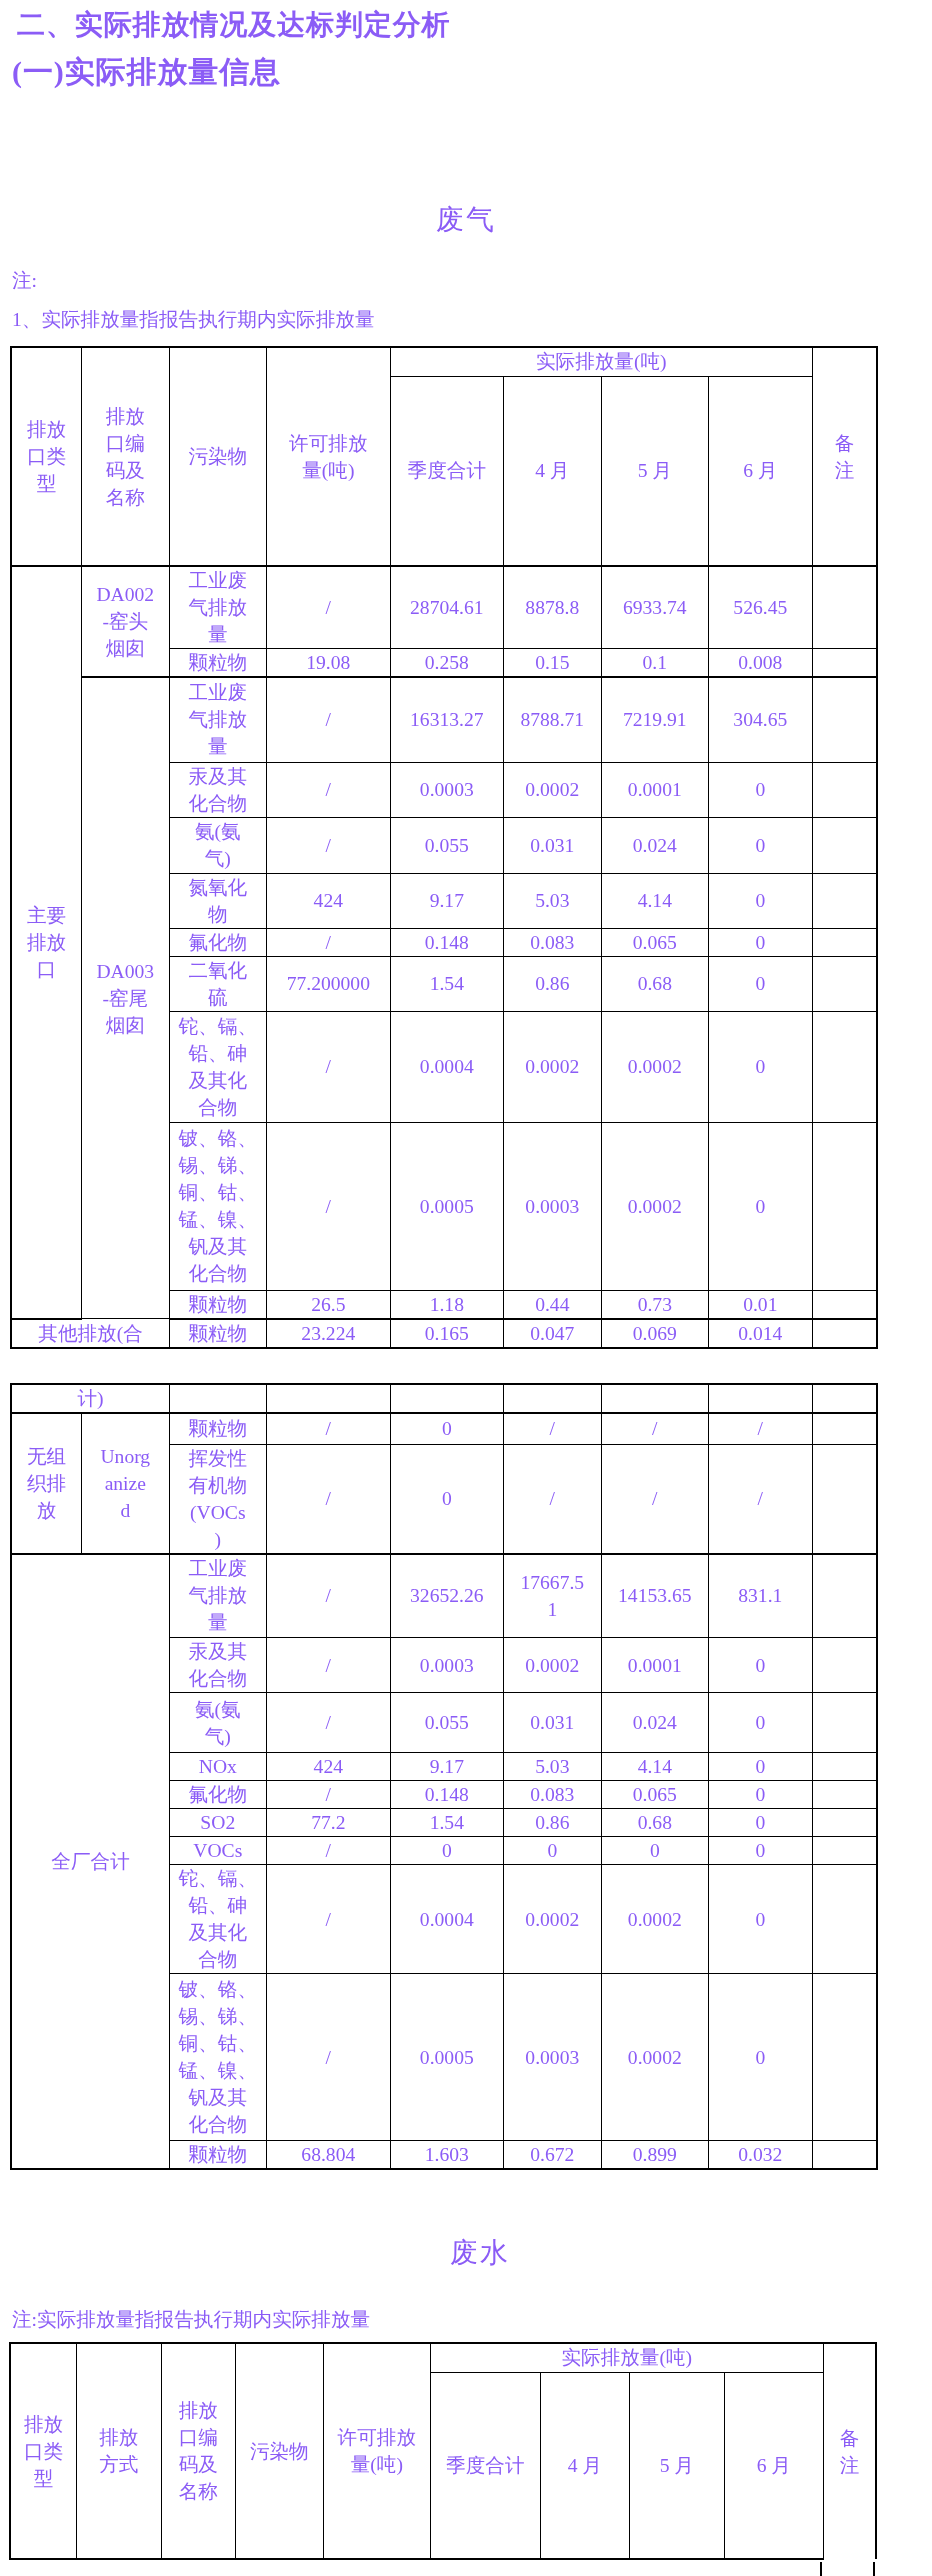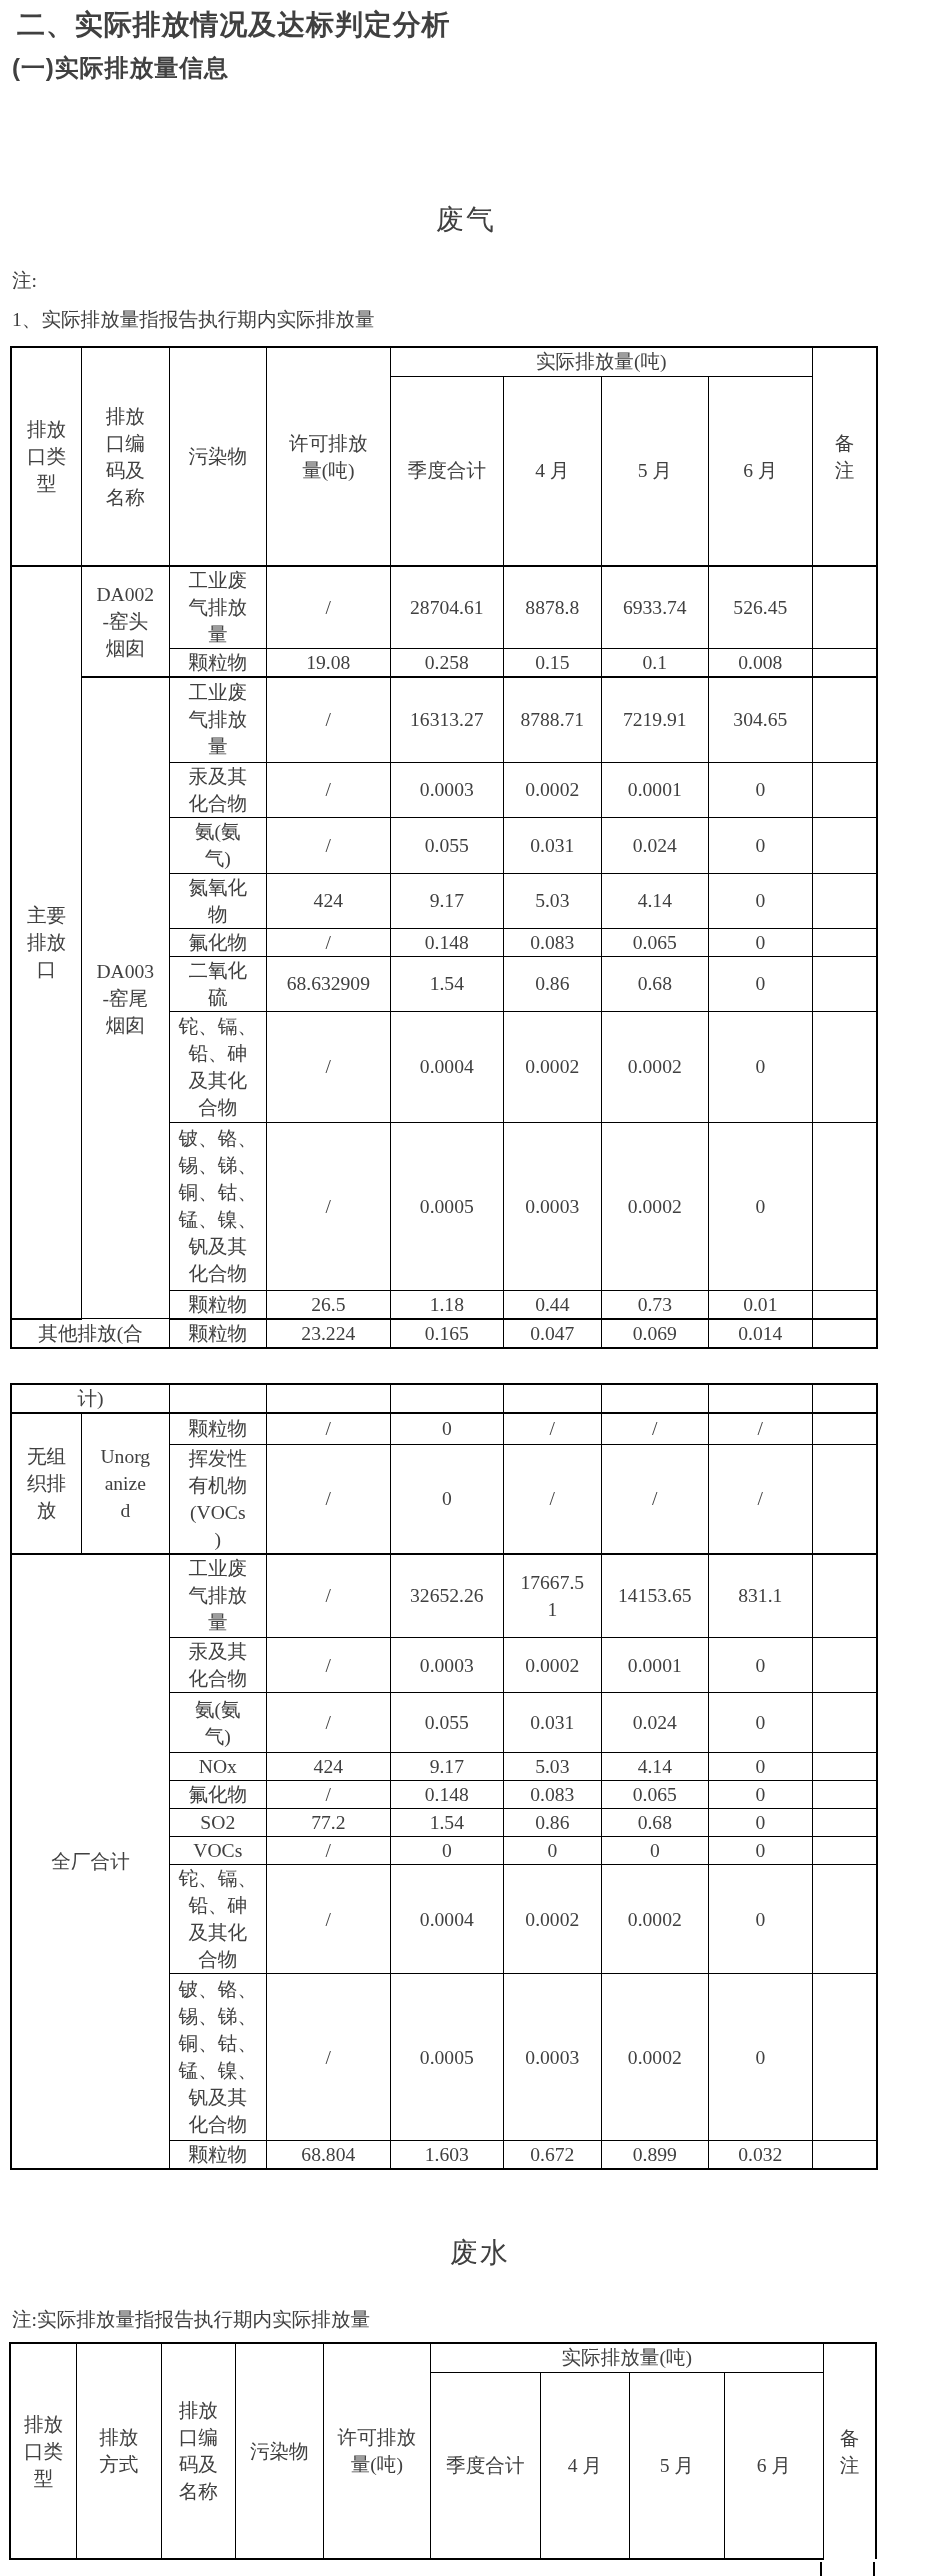--- a/index.html
+++ b/index.html
@@ -2,34 +2,34 @@
 <html style="font-size:15px"><head>
 <meta charset="utf-8">
 <style>
   html,body{margin:0;padding:0;background:#fff;}
   .page{
     position:relative;
     width:932px;
     height:2576px;
     background:#fff;
     overflow:hidden;
-    color:#404040;
+    color:#8b5cf6;
     font-family:"Liberation Serif","DejaVu Serif",serif;
   }
   .abs{position:absolute;}
   .h1{
     left:17px; top:5.6px;
     font-family:"Liberation Sans","DejaVu Sans",sans-serif;
     font-weight:bold; font-size:28px; letter-spacing:0.9px;
     white-space:nowrap;
   }
   .h2{
     left:12px; top:52px;
-    font-family:Liberation Sans, sans-serif;
-    font-weight:bold; font-size:24px; letter-spacing:0.9px;
+    font-family:Liberation Serif, serif;
+    font-weight:bold; font-size:30px; letter-spacing:0.9px;
     white-space:nowrap;
   }
   .center-title{
     left:0; width:932px; text-align:center;
     font-size:28px; font-weight:normal; letter-spacing:1.9px;
   }
   .gas-title{top:201px;}
   .water-title{top:2234px;padding-left:14px;}
   .note{
     left:12px; font-size:19.6px; line-height:28px; white-space:nowrap;
@@ -188,21 +188,21 @@
             <td>/</td>
             <td>0.148</td>
             <td>0.083</td>
             <td>0.065</td>
             <td>0</td>
             <td></td>
           </tr>
           <tr style="height: 54px;">
             <td>二氧化
 硫</td>
-            <td>68.632909</td>
+            <td>77.200000</td>
             <td>1.54</td>
             <td>0.86</td>
             <td>0.68</td>
             <td>0</td>
             <td></td>
           </tr>
           <tr style="height: 111px;">
             <td>铊、镉、
 铅、砷
 及其化

